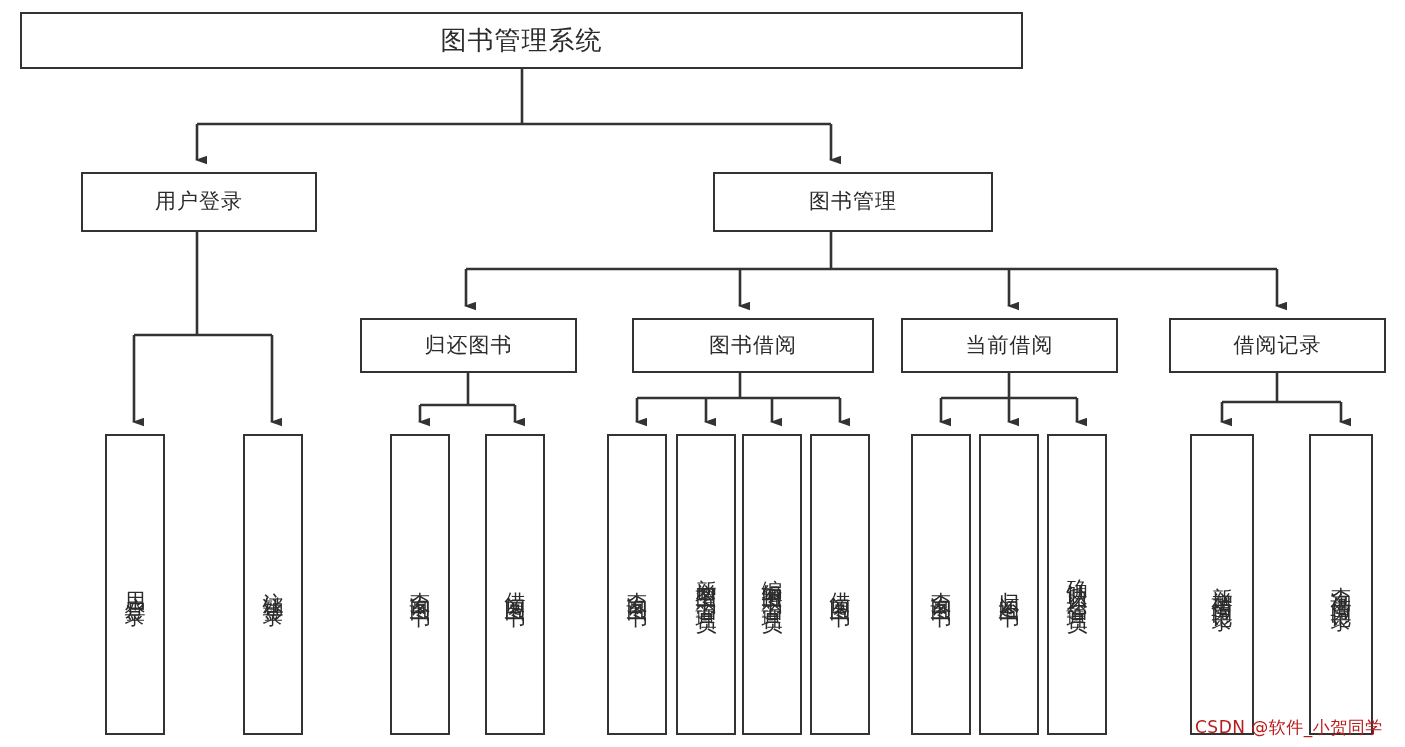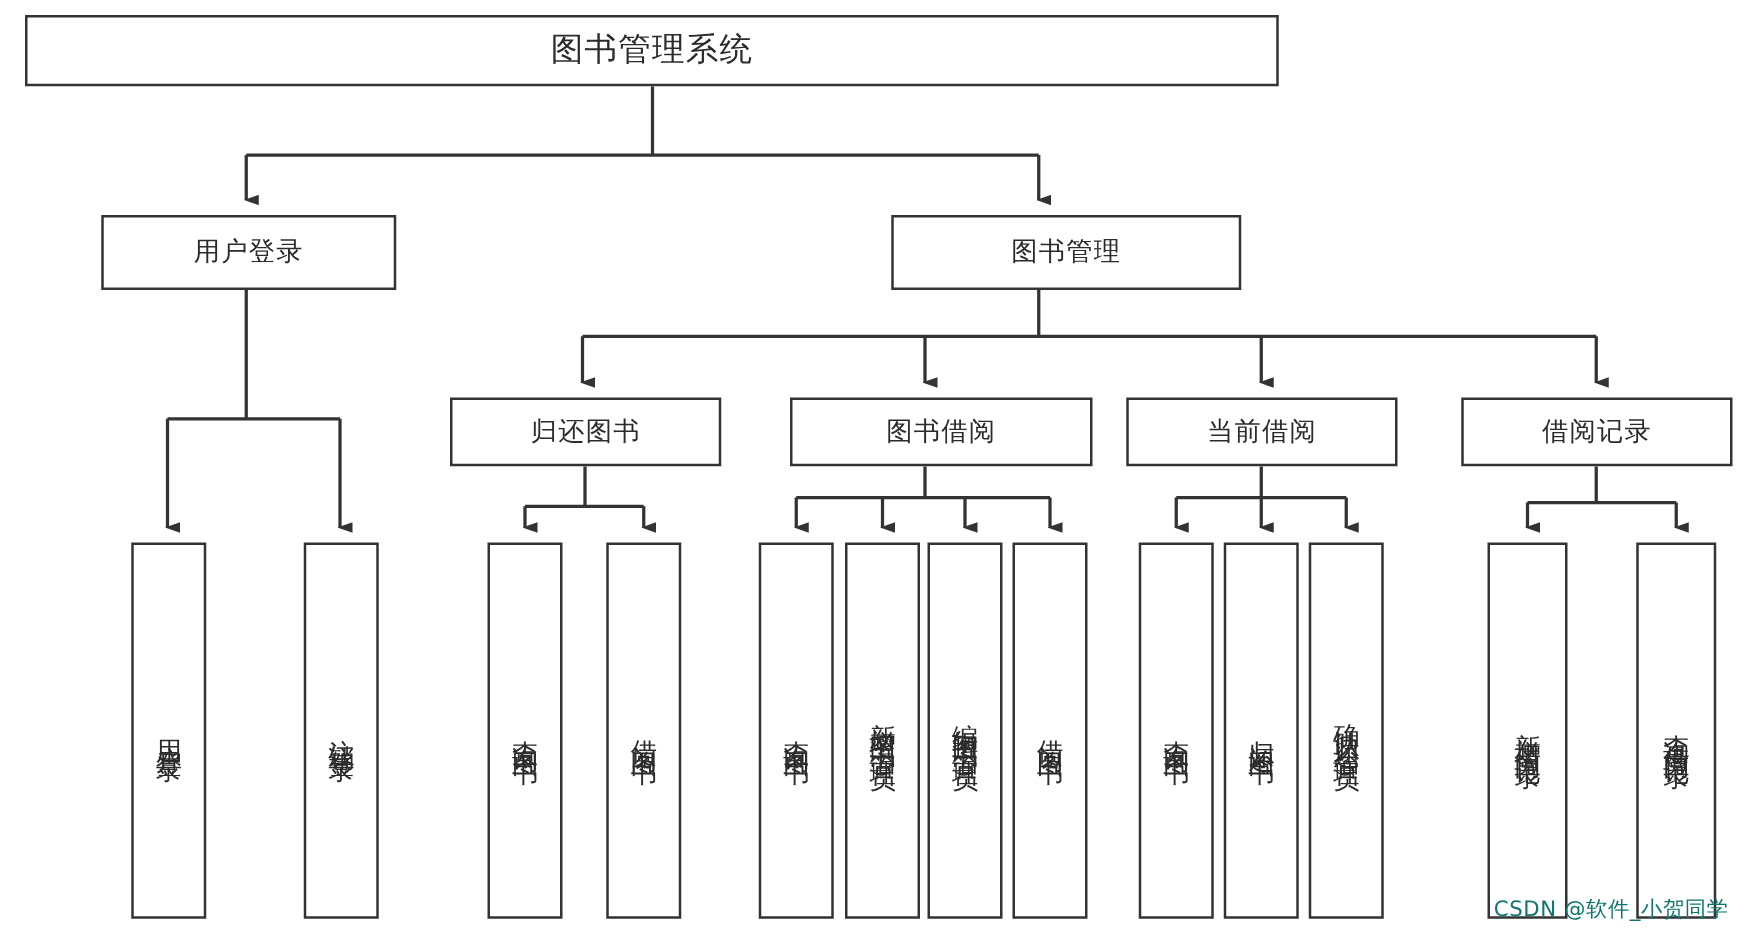--- a/index.html
+++ b/index.html
@@ -54,21 +54,21 @@
   }
   .node.vert .vtext {
     writing-mode: vertical-rl;
     text-orientation: upright;
     display: block;
     white-space: nowrap;
   }
   .watermark {
     position: absolute;
     font-size: 17px;
-    color: #0f766e;
+    color: #b91c1c;
     letter-spacing: 0.5px;
     white-space: nowrap;
     user-select: none;
   }
 </style>
 </head>
 <body>
 
 <div id="canvas">
 

